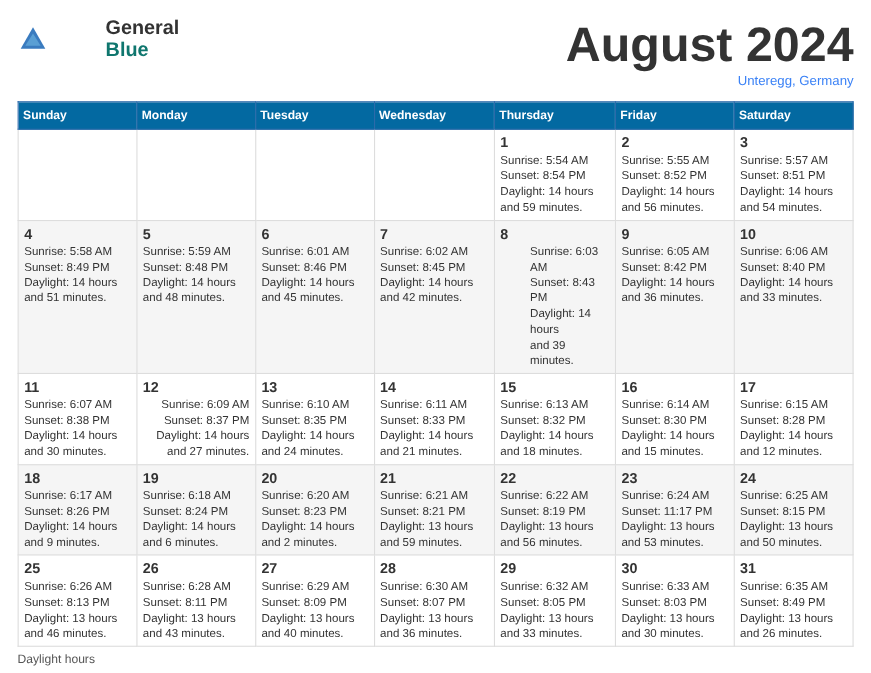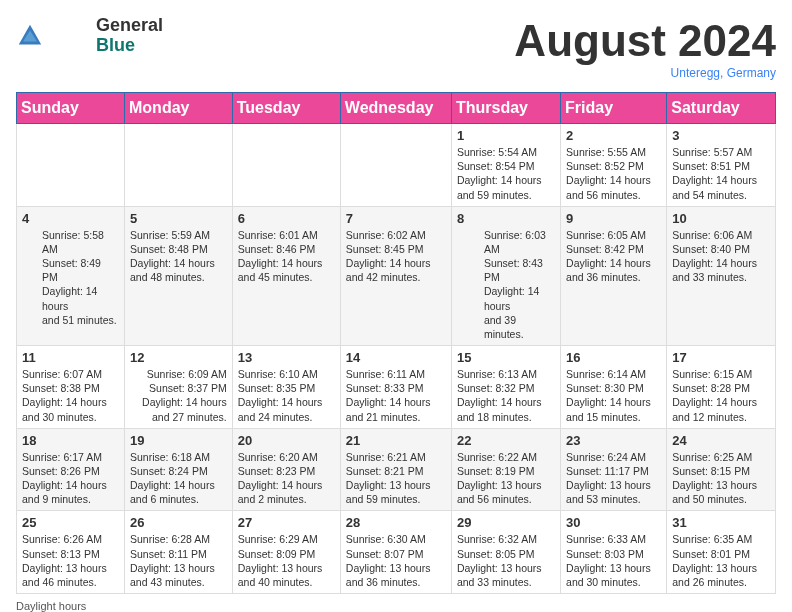--- a/index.html
+++ b/index.html
@@ -51,23 +51,23 @@
     }
     .location {
       font-size: 12px;
       color: #3b82f6;
     }
     .calendar {
       width: 100%;
       border-collapse: collapse;
     }
     .calendar th {
-      background-color: #ec4899;
+      background-color: #0369a1;
       color: #fff;
-      font-size: 16px;
+      font-size: 11px;
       font-weight: bold;
       padding: 6px 4px;
       text-align: left;
       border: 1px solid #2c6aaa;
     }
     .calendar td {
       vertical-align: top;
       border: 1px solid #ddd;
       padding: 4px 5px;
       width: 113px;
@@ -156,21 +156,21 @@
           <span class="day-num">3</span>
           <div class="day-info" style="white-space: pre-line;">Sunrise: 5:57 AM
 Sunset: 8:51 PM
 Daylight: 14 hours
 and 54 minutes.</div>
         </td>
       </tr>
       <tr>
         <td>
           <span class="day-num">4</span>
-          <div class="day-info" style="white-space: pre-line; margin-left: 20px;">Sunrise: 5:58 AM
+          <div class="day-info" style="white-space: pre-line;">Sunrise: 5:58 AM
 Sunset: 8:49 PM
 Daylight: 14 hours
 and 51 minutes.</div>
         </td>
         <td>
           <span class="day-num">5</span>
           <div class="day-info" style="white-space: pre-line;">Sunrise: 5:59 AM
 Sunset: 8:48 PM
 Daylight: 14 hours
 and 48 minutes.</div>
@@ -352,21 +352,21 @@
         <td>
           <span class="day-num">30</span>
           <div class="day-info" style="white-space: pre-line;">Sunrise: 6:33 AM
 Sunset: 8:03 PM
 Daylight: 13 hours
 and 30 minutes.</div>
         </td>
         <td>
           <span class="day-num">31</span>
           <div class="day-info" style="white-space: pre-line;">Sunrise: 6:35 AM
-Sunset: 8:01 PM
+Sunset: 8:49 PM
 Daylight: 13 hours
 and 26 minutes.</div>
         </td>
       </tr>
     </tbody>
 </table>
 
 <div class="footer-note">
   <span>Daylight hours</span>
 </div>

